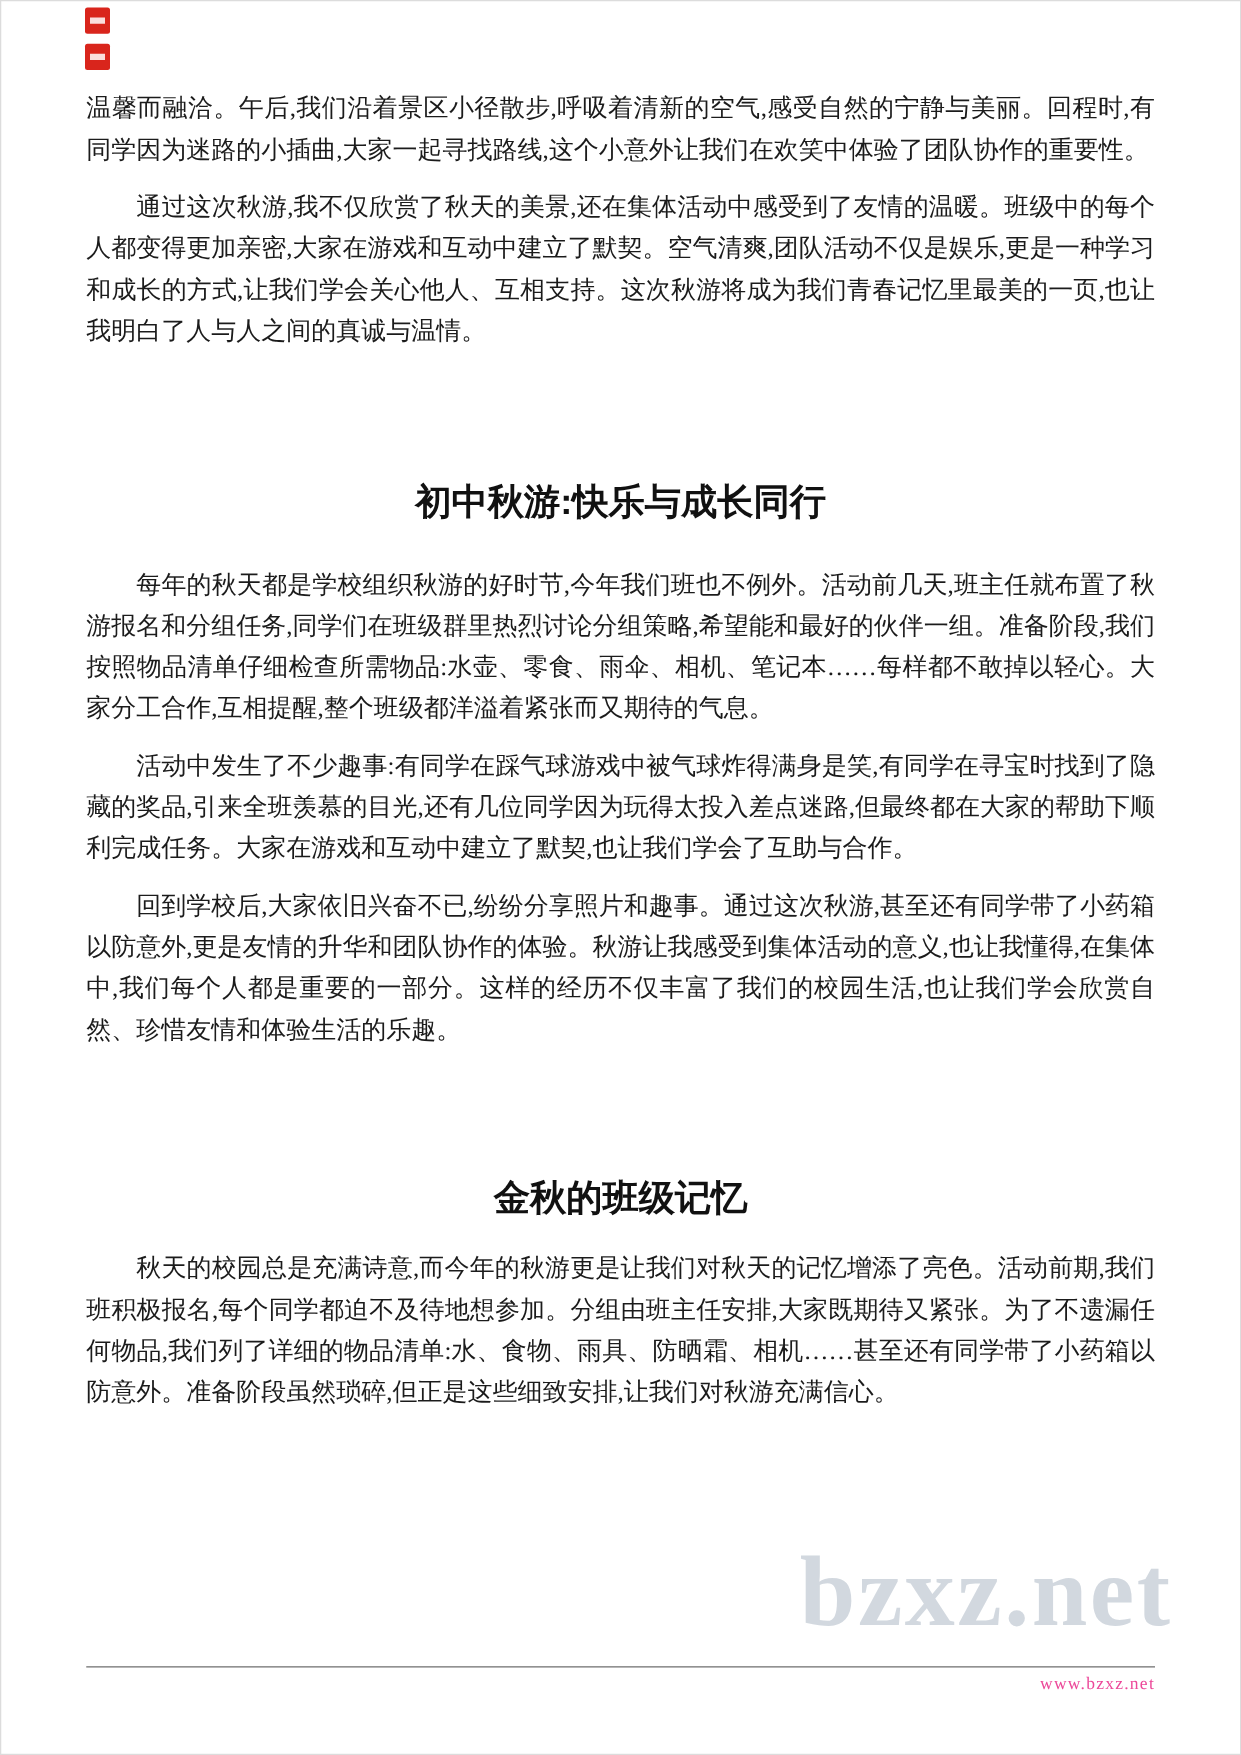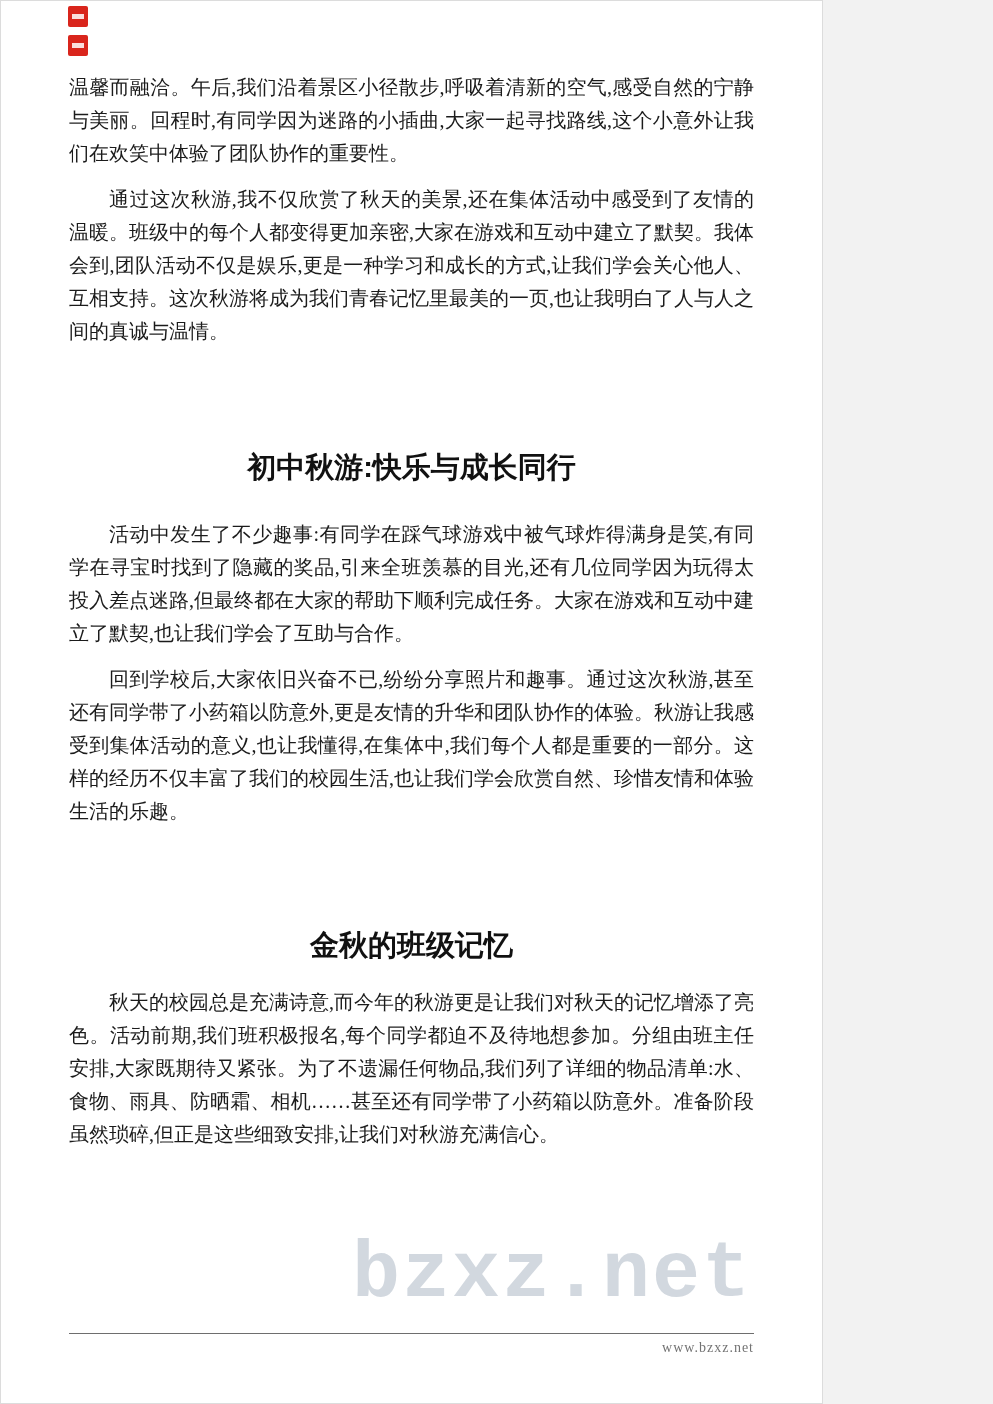--- a/index.html
+++ b/index.html
@@ -7,21 +7,21 @@
     padding: 0;
     background: #f2f2f2;
   }
   body {
     width: 993px;
     height: 1404px;
     font-family: "Liberation Serif", "DejaVu Serif", serif;
   }
   .page {
     position: relative;
-    width: 823px;
+    width: 993px;
     height: 1404px;
     background: #ffffff;
     border: 1px solid #dcdcdc;
     box-sizing: border-box;
     overflow: hidden;
   }
   .corner-stamps {
     position: absolute;
     left: 67px;
     top: 5px;
@@ -73,64 +73,65 @@
   .title-1 {
     margin-top: 100px;
     margin-bottom: 30px;
   }
   .title-2 {
     margin-top: 98px;
     margin-bottom: 20px;
   }
   .watermark {
     position: absolute;
-    right: 70px;
+    right: 54px;
     top: 1228px;
-    font-family: Liberation Mono, monospace;
+    font-family: Liberation Serif, serif;
     font-size: 80px;
     font-weight: bold;
     letter-spacing: 2px;
     color: rgba(173, 184, 196, 0.55);
     pointer-events: none;
     white-space: nowrap;
   }
   .page-footer {
     position: absolute;
     left: 68px;
     right: 68px;
     top: 1332px;
     border-top: 1px solid #6e6e6e;
     padding-top: 4px;
     text-align: right;
   }
   .footer-url {
     font-family: "Liberation Serif", "DejaVu Serif", serif;
     font-size: 14px;
-    color: #737373;
+    color: #ec4899;
     letter-spacing: 1px;
     margin-left: 12px;
   }
 </style>
 </head>
 <body>
 
 <div class="page">
 
   <div class="corner-stamps">
     <span class="stamp"></span>
     <span class="stamp"></span>
   </div>
 
   <div class="content">
 
     <p class="para no-indent">温馨而融洽。午后,我们沿着景区小径散步,呼吸着清新的空气,感受自然的宁静与美丽。回程时,有同学因为迷路的小插曲,大家一起寻找路线,这个小意外让我们在欢笑中体验了团队协作的重要性。</p>
-    <p class="para">通过这次秋游,我不仅欣赏了秋天的美景,还在集体活动中感受到了友情的温暖。班级中的每个人都变得更加亲密,大家在游戏和互动中建立了默契。我体会到,团队活动不仅是娱乐,更是一种学习和成长的方式,让我们学会关心他人、互相支持。这次秋游将成为我们青春记忆里最美的一页,也让我明白了人与人之间的真诚与温情。</p>
+    <p class="para">通过这次秋游,我不仅欣赏了秋天的美景,还在集体活动中感受到了友情的温暖。班级中的每个人都变得更加亲密,大家在游戏和互动中建立了默契。空气清爽,团队活动不仅是娱乐,更是一种学习和成长的方式,让我们学会关心他人、互相支持。这次秋游将成为我们青春记忆里最美的一页,也让我明白了人与人之间的真诚与温情。</p>
 
     <h1 class="section-title title-1">初中秋游:快乐与成长同行</h1>
 
+    <p class="para">每年的秋天都是学校组织秋游的好时节,今年我们班也不例外。活动前几天,班主任就布置了秋游报名和分组任务,同学们在班级群里热烈讨论分组策略,希望能和最好的伙伴一组。准备阶段,我们按照物品清单仔细检查所需物品:水壶、零食、雨伞、相机、笔记本……每样都不敢掉以轻心。大家分工合作,互相提醒,整个班级都洋溢着紧张而又期待的气息。</p>
     <p class="para">活动中发生了不少趣事:有同学在踩气球游戏中被气球炸得满身是笑,有同学在寻宝时找到了隐藏的奖品,引来全班羡慕的目光,还有几位同学因为玩得太投入差点迷路,但最终都在大家的帮助下顺利完成任务。大家在游戏和互动中建立了默契,也让我们学会了互助与合作。</p>
     <p class="para">回到学校后,大家依旧兴奋不已,纷纷分享照片和趣事。通过这次秋游,甚至还有同学带了小药箱以防意外,更是友情的升华和团队协作的体验。秋游让我感受到集体活动的意义,也让我懂得,在集体中,我们每个人都是重要的一部分。这样的经历不仅丰富了我们的校园生活,也让我们学会欣赏自然、珍惜友情和体验生活的乐趣。</p>
 
     <h1 class="section-title title-2">金秋的班级记忆</h1>
 
     <p class="para">秋天的校园总是充满诗意,而今年的秋游更是让我们对秋天的记忆增添了亮色。活动前期,我们班积极报名,每个同学都迫不及待地想参加。分组由班主任安排,大家既期待又紧张。为了不遗漏任何物品,我们列了详细的物品清单:水、食物、雨具、防晒霜、相机……甚至还有同学带了小药箱以防意外。准备阶段虽然琐碎,但正是这些细致安排,让我们对秋游充满信心。</p>
 
   </div>
 
   <div class="watermark">bzxz.net</div>

